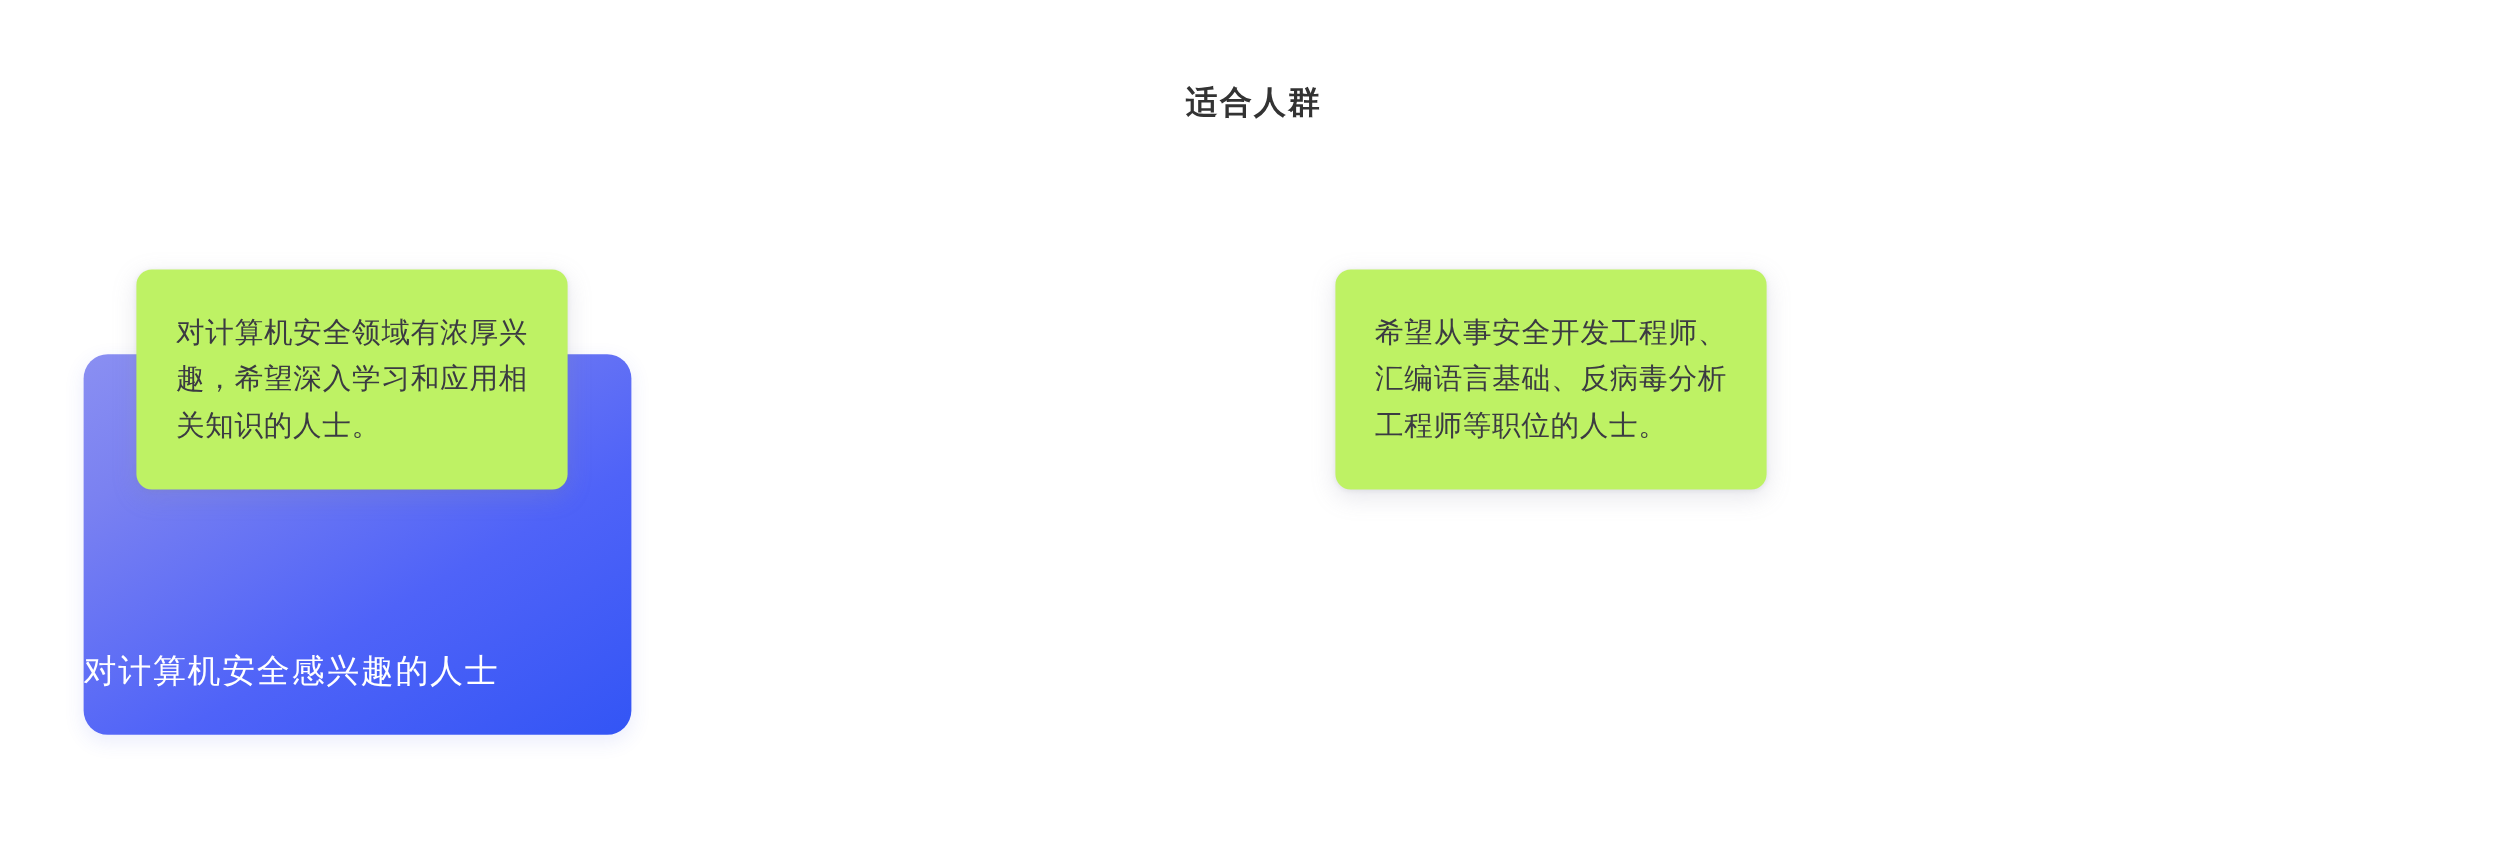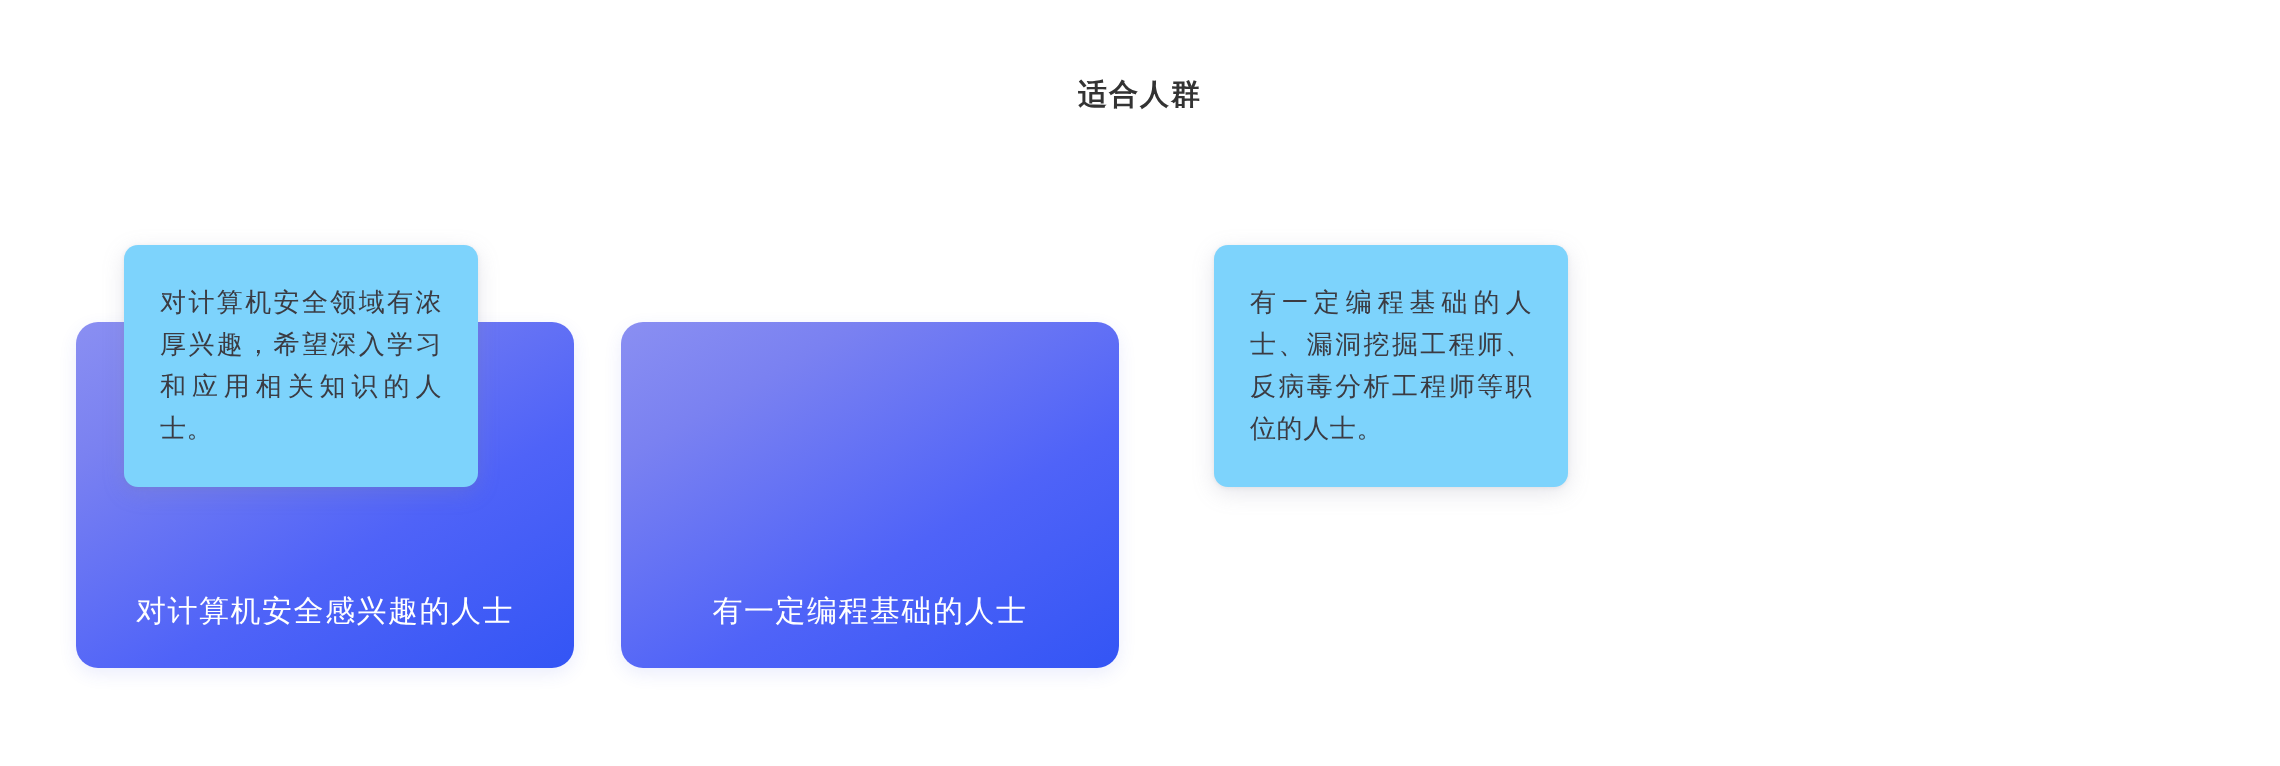--- a/index.html
+++ b/index.html
@@ -67,36 +67,36 @@
     border-radius: 22px;
     background: linear-gradient(150deg, #8a8ff2 0%, #7a81f1 22%, #4f63f8 62%, #3355f5 100%);
     box-shadow: 0 6px 18px rgba(60, 80, 230, 0.10);
   }
 
   .plate-label {
     position: absolute;
     left: 0;
     right: 0;
     bottom: 36px;
-    text-align: center;
+    text-align: left;
     color: #ffffff;
     font-size: 30px;
     line-height: 42px;
     letter-spacing: 1.5px;
     font-weight: 400;
     white-space: nowrap;
   }
 
   
   .item-card {
     position: absolute;
     left: 48px;
     top: 0px;
-    width: 354px;
-    background: #7dd3fc;
+    width: 392px;
+    background: #bef264;
     border-radius: 14px;
     box-shadow: 0 6px 22px rgba(140, 140, 165, 0.22),
                 0 1px 4px rgba(120, 120, 150, 0.13);
     padding: 36px 36px 38px 36px;
     box-sizing: border-box;
   }
 
   .item-card.tall { padding-bottom: 44px; }
 
   .card-text {
@@ -121,28 +121,25 @@
     <div class="audience-item pos-0">
       <div class="item-plate">
         <div class="plate-label">对计算机安全感兴趣的人士</div>
       </div>
       <div class="item-card">
         <div class="card-text">对计算机安全领域有浓厚兴趣，希望深入学习和应用相关知识的人士。</div>
       </div>
     </div>
 
     <div class="audience-item pos-1">
-      <div class="item-plate">
-        <div class="plate-label">有一定编程基础的人士</div>
-      </div>
     </div>
 
     <div class="audience-item pos-2">
       <div class="item-card">
-        <div class="card-text">有一定编程基础的人士、漏洞挖掘工程师、反病毒分析工程师等职位的人士。</div>
+        <div class="card-text">希望从事安全开发工程师、汇编语言基础、反病毒分析工程师等职位的人士。</div>
       </div>
     </div>
 
     <div class="audience-item pos-3">
     </div>
 
   </div>
 </div>
 
 </body></html>

